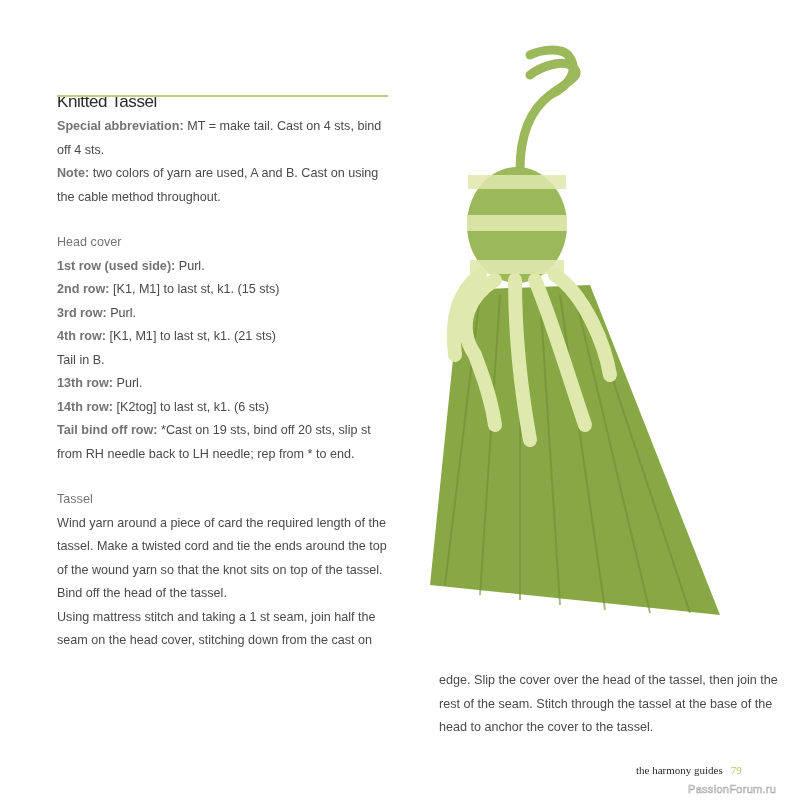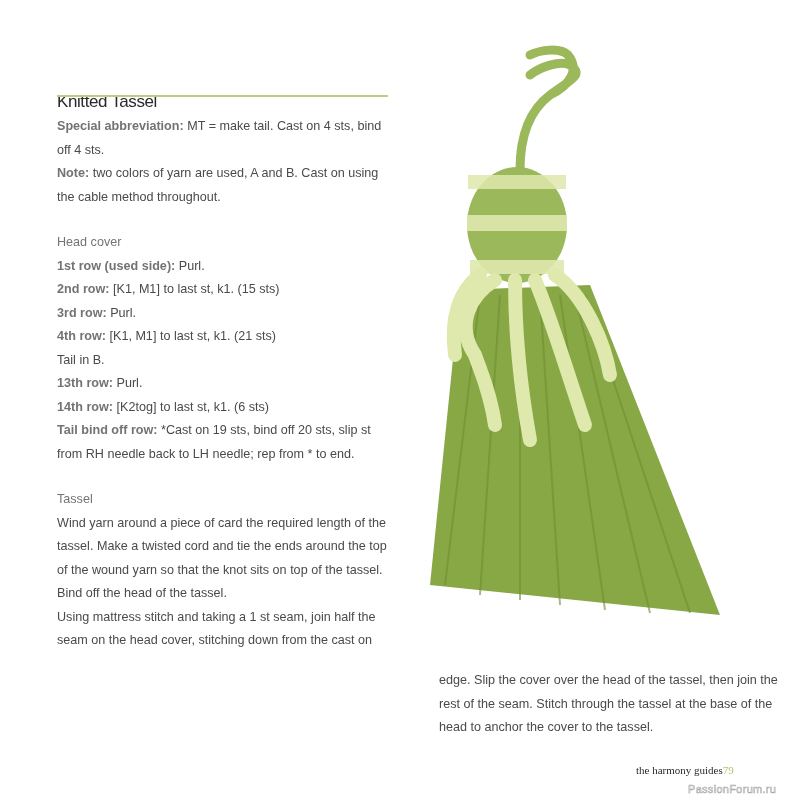--- a/index.html
+++ b/index.html
@@ -17,21 +17,21 @@
     .col { position: absolute; font-size: 12.6px; line-height: 23.5px; color: #4a4a4a; }
     .col-left { left: 57px; top: 115px; width: 340px; }
     .col-right { left: 419px; top: 669px; width: 340px; margin-left: 20px; }
     .col p { margin: 0; }
     .col b { color: #737373; font-weight: bold; }
     .section-head { color: #737373; font-weight: normal; margin-top: 22px !important; }
     .footer {
       position: absolute; left: 636px; top: 764px; font-family: "Liberation Serif", "DejaVu Serif", serif;
       font-size: 11px; color: #2a2a2a;
     }
-    .footer .pn { color: #b8c46a; }
+    .footer .pn { color: #b8c46a; margin-left: 8px; }
     .watermark {
       position: absolute; left: 688px; top: 783px; font-size: 11px; color: #ffffff;
       -webkit-text-stroke: 0.6px #a9a9a9; letter-spacing: 0.3px;
     }
     .tassel { position: absolute; left: 420px; top: 25px; width: 330px; height: 600px; }
   </style>
 </head>
 <body>
 
 <div class="title">Knitted Tassel</div>

